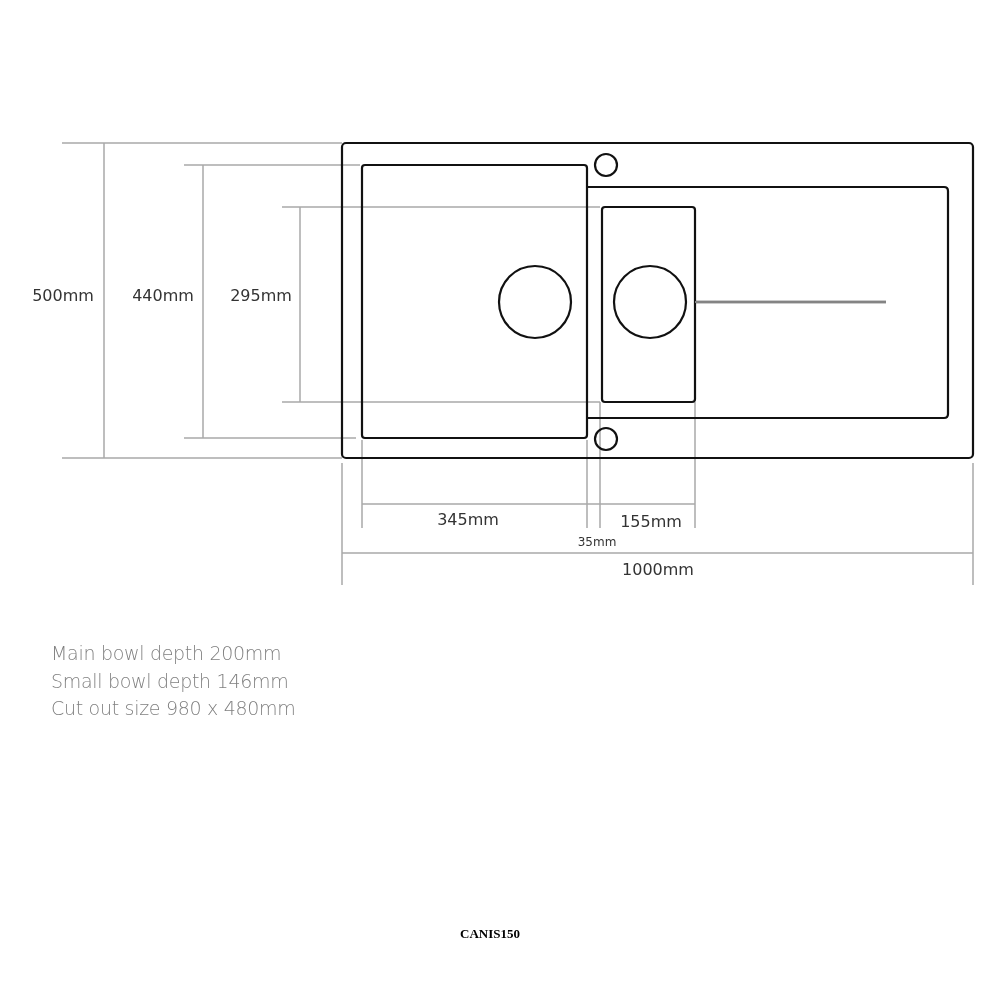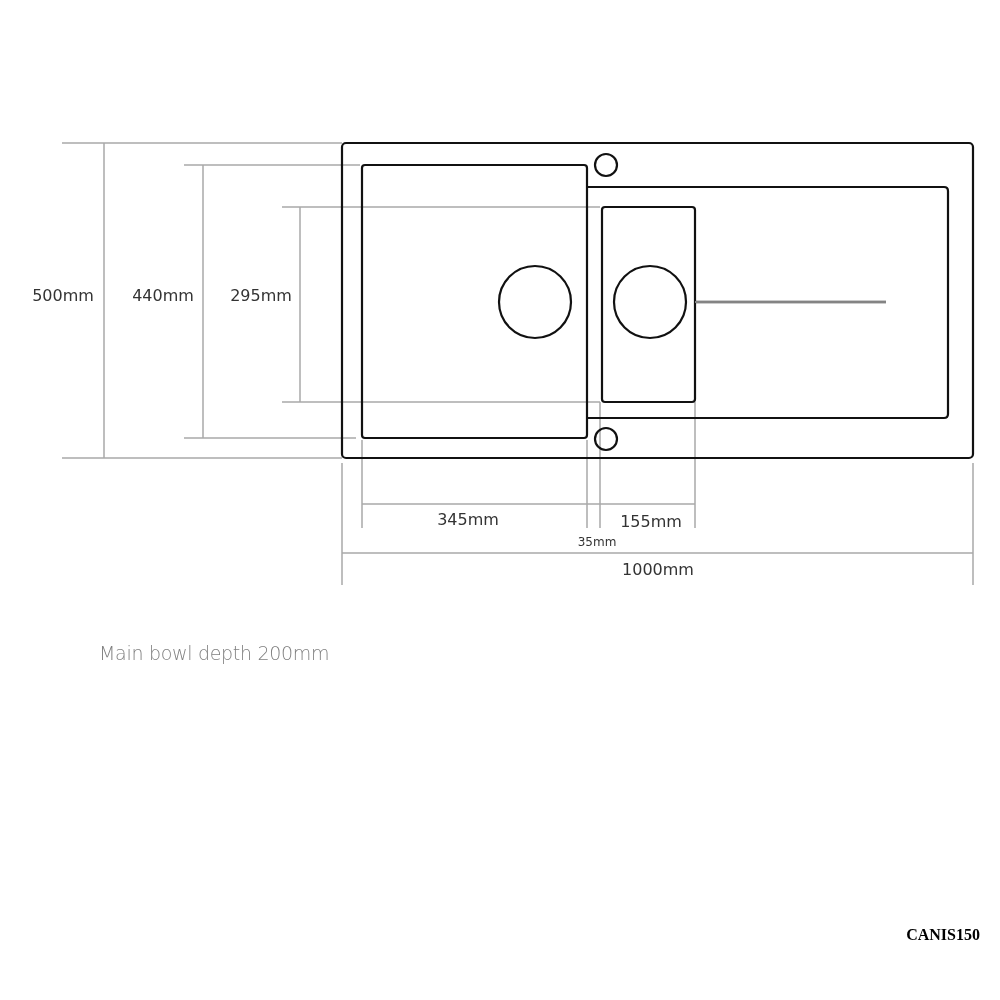--- a/index.html
+++ b/index.html
@@ -1,21 +1,21 @@
 <!DOCTYPE html>
 <html><head>
 <meta charset="utf-8">
 <style>
   html, body { margin:0; padding:0; background:#ffffff; }
   body { width:1000px; height:1000px; position:relative; overflow:hidden; font-family:"DejaVu Sans", sans-serif; }
   svg.drawing { position:absolute; left:0; top:0; }
   .dimtext { font-family:"DejaVu Sans", sans-serif; fill:#333; }
   .specs { position:absolute; left:51px; top:640px; color:#808080; font-size:19px; line-height:27.5px; font-family:"DejaVu Sans", sans-serif; font-weight:300; }
-  .specs div { white-space:nowrap; letter-spacing:-0.3px;margin-left:48px; }
-  .model { position:absolute; left:0; width:980px; top:926px; text-align:right; font-family:"Liberation Serif", serif; font-weight:bold; font-size:16px; color:#000; }
+  .specs div { white-space:nowrap; letter-spacing:-0.3px; }
+  .model { position:absolute; left:0; width:980px; top:926px; text-align:center; font-family:"Liberation Serif", serif; font-weight:bold; font-size:13px; color:#000; }
 </style>
 </head>
 <body>
 
 <svg class="drawing" width="1000" height="1000" viewBox="0 0 1000 1000">
 
   <g stroke="#a8a8a8" stroke-width="1.5" fill="none">
 
     <line x1="62" y1="143" x2="342" y2="143"></line>
     <line x1="62" y1="458" x2="342" y2="458"></line>
@@ -57,15 +57,17 @@
   <text class="dimtext" x="163" y="301" font-size="16" text-anchor="middle">440mm</text>
   <text class="dimtext" x="261" y="301" font-size="16" text-anchor="middle">295mm</text>
   <text class="dimtext" x="468" y="525" font-size="16" text-anchor="middle">345mm</text>
   <text class="dimtext" x="597" y="546" font-size="12" text-anchor="middle">35mm</text>
   <text class="dimtext" x="651" y="527" font-size="16" text-anchor="middle">155mm</text>
   <text class="dimtext" x="658" y="575" font-size="16" text-anchor="middle">1000mm</text>
 </svg>
 
 <div class="specs">
   <div>Main bowl depth 200mm</div>
+  <div>Small bowl depth 146mm</div>
+  <div>Cut out size 980 x 480mm</div>
 </div>
 
 <div class="model">CANIS150</div>
 
 </body></html>

